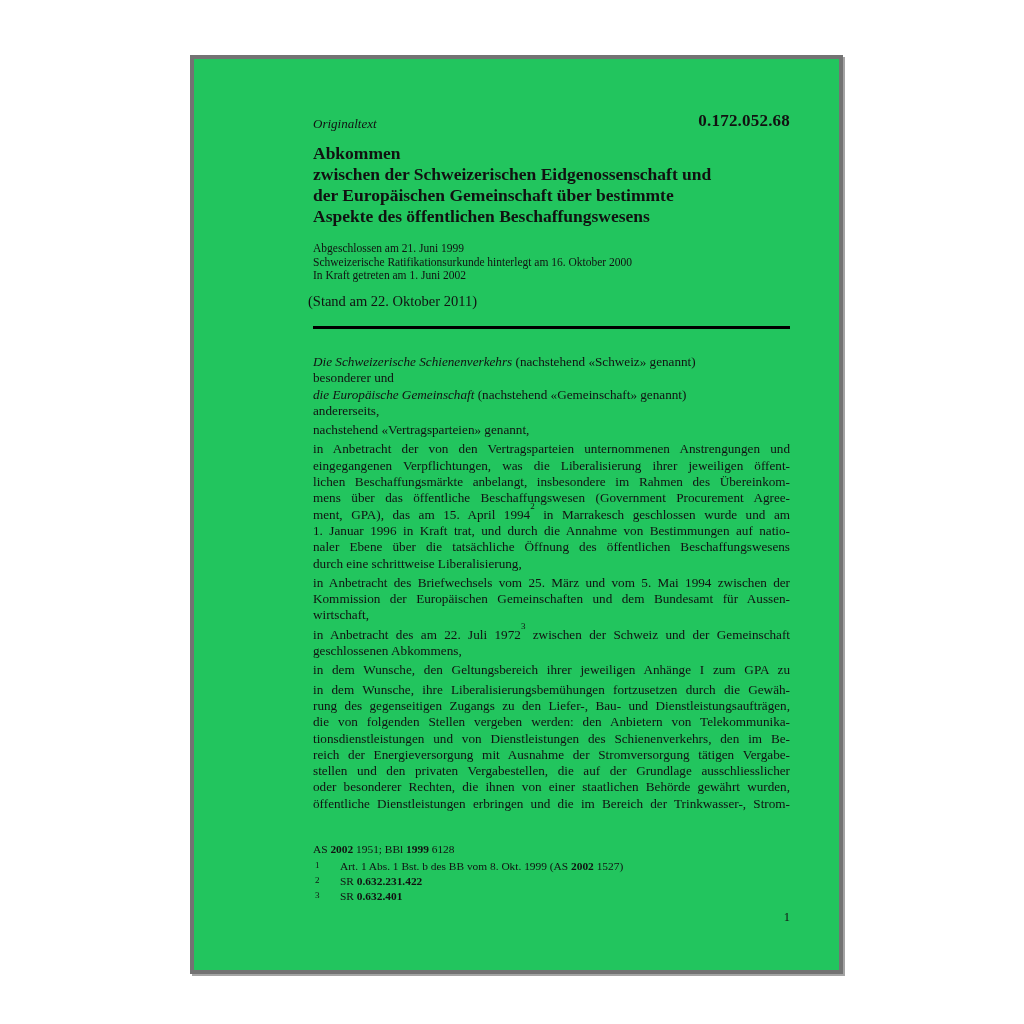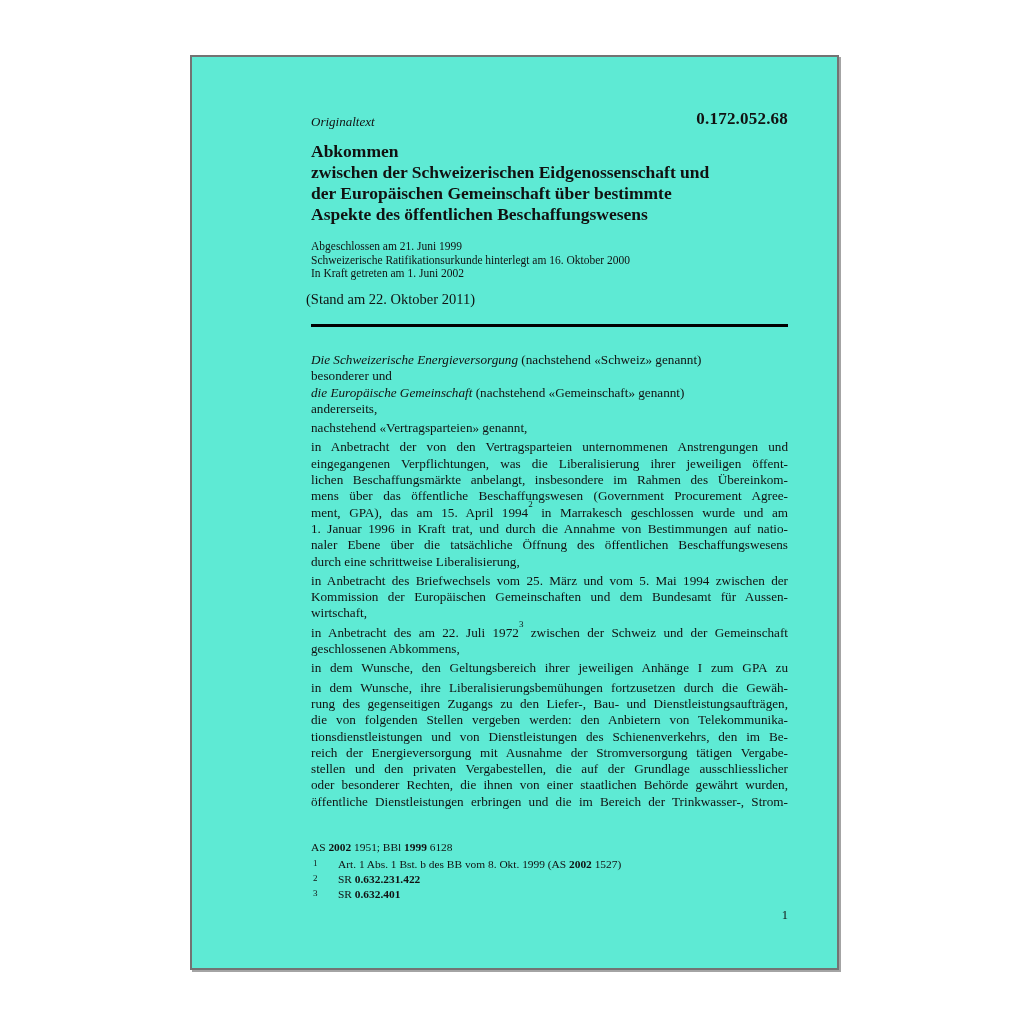--- a/index.html
+++ b/index.html
@@ -3,21 +3,21 @@
 <meta charset="utf-8">
 <style>
   html,body{margin:0;padding:0;}
   body{
     width:1024px;height:1024px;background:#ffffff;position:relative;
     font-family:"Liberation Serif","DejaVu Serif",serif;color:#111;
     -webkit-font-smoothing:antialiased;
   }
   .page{
     position:absolute;left:190px;top:55px;width:645px;height:911px;
-    background:#5eead4;border:2px solid #737373;
+    background:#22c55e;border:4px solid #737373;
     box-shadow:2px 2px 0 rgba(90,90,90,0.55);
   }
   .abs{position:absolute;left:119px;width:477px;}
   .header-row{top:49px;height:23px;display:flex;justify-content:space-between;align-items:flex-end;}
   .original-label{font-style:italic;font-size:13px;line-height:14px;}
   .doc-number{font-weight:bold;font-size:17px;line-height:20px;letter-spacing:0.2px;}
   .title-block{top:84px;font-weight:bold;font-size:17.5px;line-height:21px;}
   .dates-block{top:183px;font-size:11.5px;line-height:13.5px;}
   .stand-line{top:234px;left:114px;font-size:14.5px;line-height:17px;}
   .rule{top:267px;height:2.5px;background:#000;}
@@ -57,21 +57,21 @@
       <div class="line"><span>Schweizerische Ratifikationsurkunde hinterlegt am 16. Oktober 2000</span></div>
       <div class="line"><span>In Kraft getreten am 1. Juni 2002</span></div>
     </div>
 
   <div class="abs stand-line">(Stand am 22. Oktober 2011)</div>
 
   <div class="abs rule"></div>
 
   <div class="abs body-block" id="body-block">
       <div class="para">
-        <div class="line"><span class="it">Die Schweizerische Energieversorgung</span><span> (nachstehend «Schweiz» genannt)</span></div>
+        <div class="line"><span class="it">Die Schweizerische Schienenverkehrs</span><span> (nachstehend «Schweiz» genannt)</span></div>
         <div class="line"><span>besonderer und</span></div>
         <div class="line"><span class="it">die Europäische Gemeinschaft</span><span> (nachstehend «Gemeinschaft» genannt)</span></div>
         <div class="line"><span>andererseits,</span></div>
       </div>
       <div class="para">
         <div class="line"><span>nachstehend «Vertragsparteien» genannt,</span></div>
       </div>
       <div class="para">
         <div class="line just"><span>in Anbetracht der von den Vertragsparteien unternommenen Anstrengungen und</span></div>
         <div class="line just"><span>eingegangenen Verpflichtungen, was die Liberalisierung ihrer jeweiligen öffent-</span></div>

